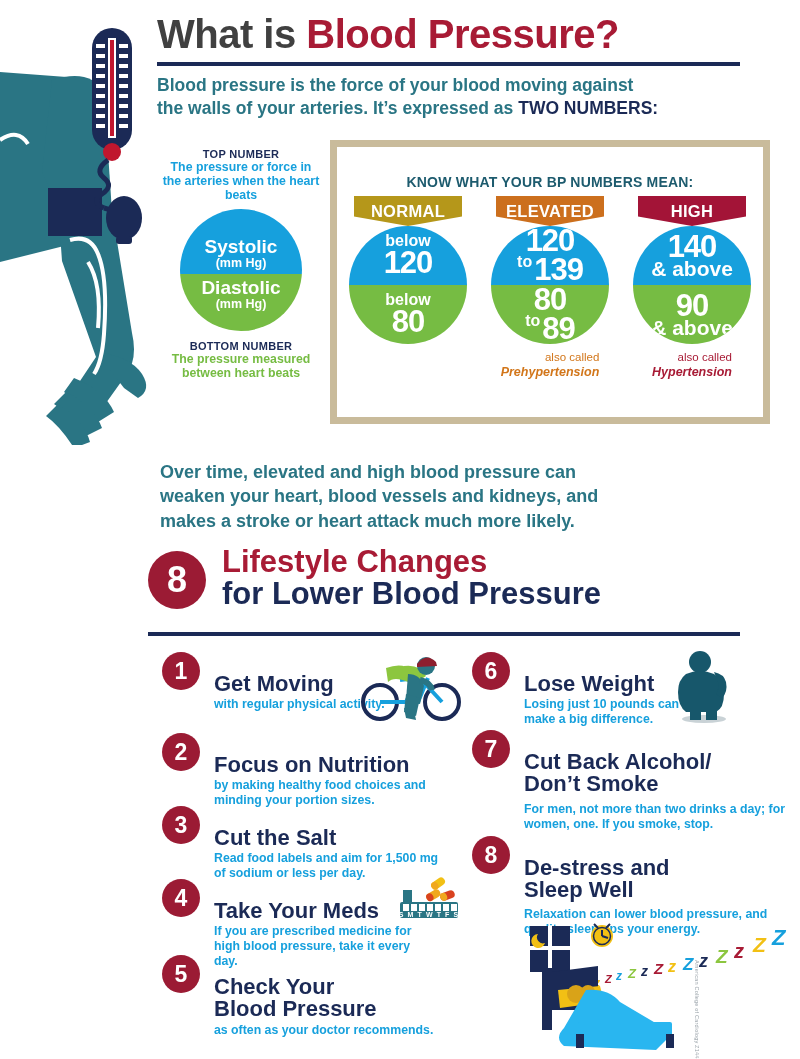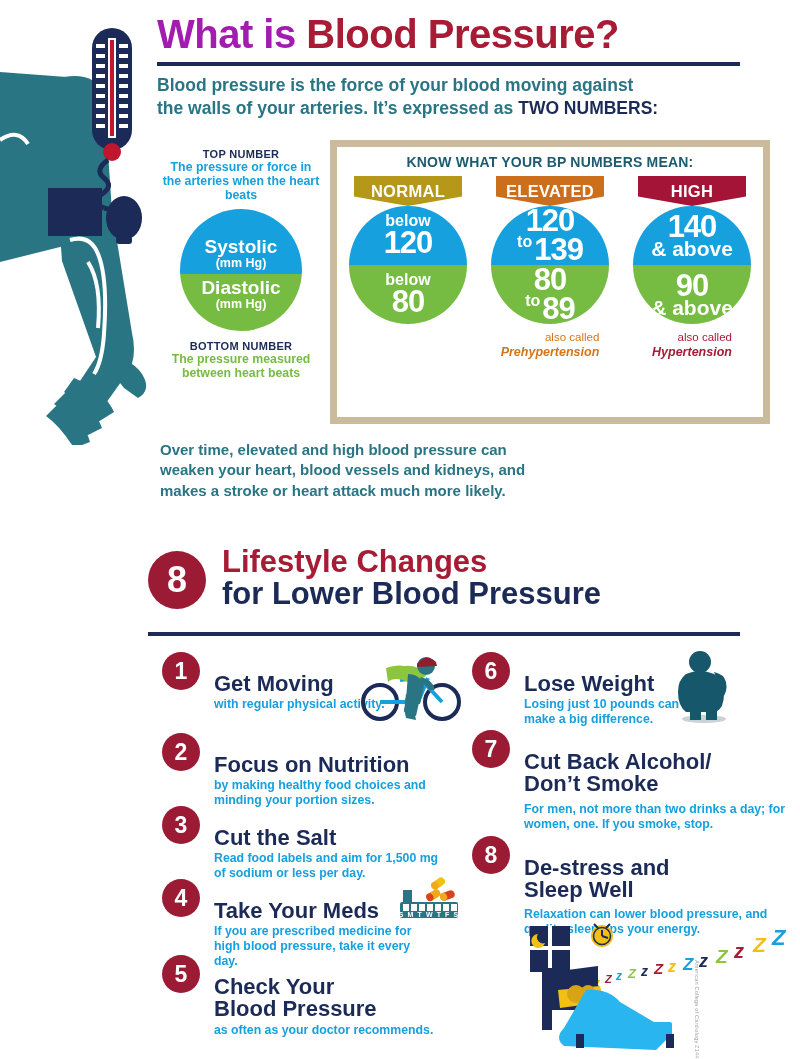--- a/index.html
+++ b/index.html
@@ -8,21 +8,21 @@
 
   
   .abs{position:absolute;}
 
   
   #arm-illustration{left:0;top:0;width:165px;height:445px;}
 
   
   #page-title{left:157px;top:14px;width:560px;
       font-size:40px;font-weight:bold;letter-spacing:-.5px;line-height:1;}
-  #page-title .t1{color:#a21caf;}
+  #page-title .t1{color:#404040;}
   #page-title .t2{color:#a81b35;}
   #title-rule{left:157px;top:62px;width:583px;height:4px;background:#1b2a56;}
   #intro{left:157px;top:74px;width:530px;font-size:17.5px;line-height:1.32;
       font-weight:bold;color:#2a7584;}
   #intro b{color:#1b2a56;}
 
   
   #sd-block{left:160px;top:148px;width:162px;}
   .sd-head{font-size:11px;font-weight:bold;color:#1b2a56;text-align:center;
       letter-spacing:.3px;}
@@ -34,21 +34,21 @@
   #sd-circle .half{height:61px;display:flex;flex-direction:column;
       align-items:center;justify-content:center;color:#fff;}
   #sd-circle .top{background:#16a0dd;justify-content:flex-end;padding-bottom:4px;}
   #sd-circle .bot{background:#76bc43;justify-content:flex-start;padding-top:4px;}
   .sd-name{font-size:19px;font-weight:bold;line-height:1;}
   .sd-unit{font-size:12.5px;font-weight:bold;line-height:1.15;}
 
   
   #bp-table{left:330px;top:140px;width:440px;height:284px;
       background:#fff;border:7px solid #c9bb9b;box-sizing:border-box;}
-  #bp-table-title{margin-top:7px;text-align:center;font-size:14px;
+  #bp-table-title{margin-top:27px;text-align:center;font-size:14px;
       font-weight:bold;letter-spacing:.2px;color:#1d5b6e;}
   #bp-cols{display:flex;margin-top:6px;}
   .bp-col{flex:1;display:flex;flex-direction:column;align-items:center;}
   .bp-banner{width:108px;height:30px;color:#fff;font-size:16.5px;
       font-weight:bold;letter-spacing:.3px;display:flex;align-items:center;
       justify-content:center;
       clip-path:polygon(0 0,100% 0,100% 68%,50% 100%,0 68%);}
   .bp-circle{width:118px;height:118px;border-radius:50%;
       overflow:hidden;}
   .bp-circle .half{height:59px;display:flex;align-items:center;
@@ -60,21 +60,21 @@
   .v-big{font-size:31px;font-weight:bold;letter-spacing:-1px;}
   .v-row{display:flex;align-items:flex-start;}
   .v-row .v-small{margin-right:2px;position:relative;top:-1px;}
   .v-above{font-size:21px;font-weight:bold;margin-top:-2px;}
   .bp-note{margin-top:7px;text-align:right;font-size:11.5px;line-height:1.2;}
   .bp-note i{display:block;font-weight:bold;font-size:12.5px;}
   .note-orange{color:#d2761a;}
   .note-red{color:#a81b35;}
 
   
-  #warning{left:160px;top:440px;width:520px;font-size:15px;
+  #warning{left:160px;top:460px;width:520px;font-size:18px;
       font-weight:bold;line-height:1.35;color:#2a7584;}
 
   
   #eight-badge{left:148px;top:551px;width:58px;height:58px;border-radius:50%;
       background:#9b1b34;color:#fff;font-size:36px;font-weight:bold;
       display:flex;align-items:center;justify-content:center;}
   #lifestyle-title{left:222px;top:546px;width:480px;font-size:31px;
       font-weight:bold;line-height:1.02;}
   #lifestyle-title .l1{color:#a81b35;}
   #lifestyle-title .l2{color:#1b2a56;}

